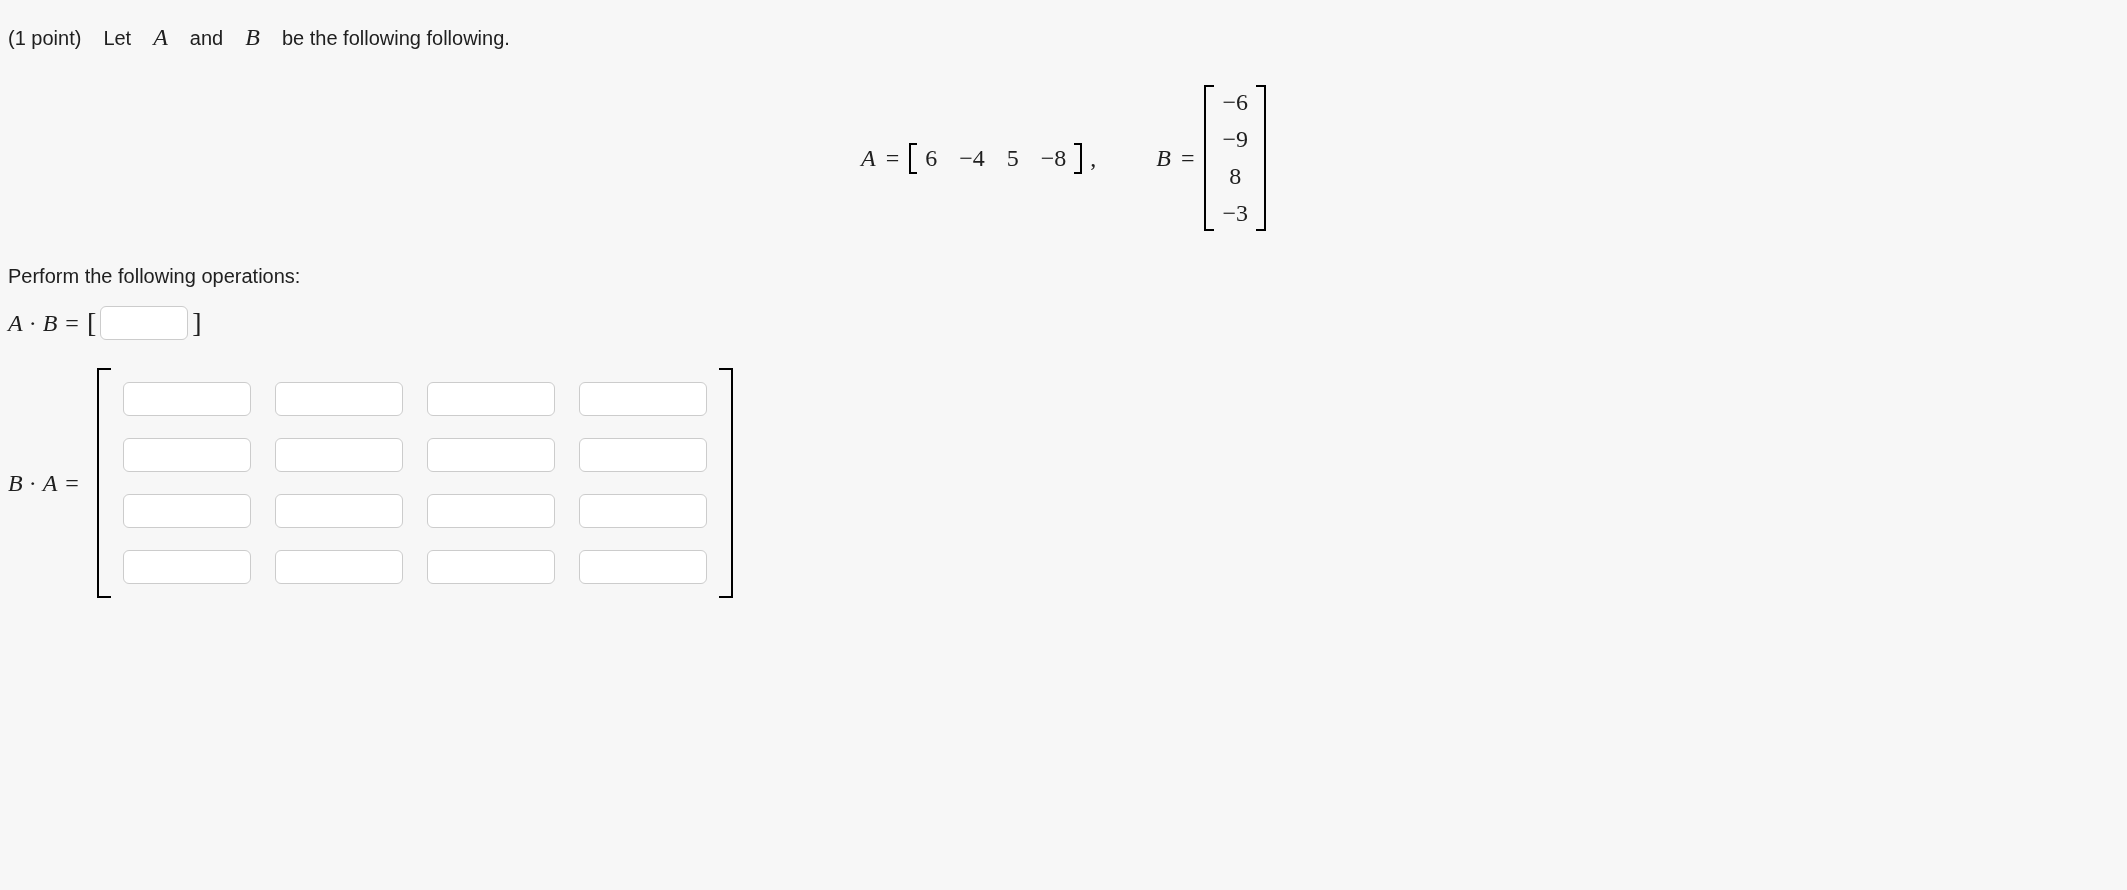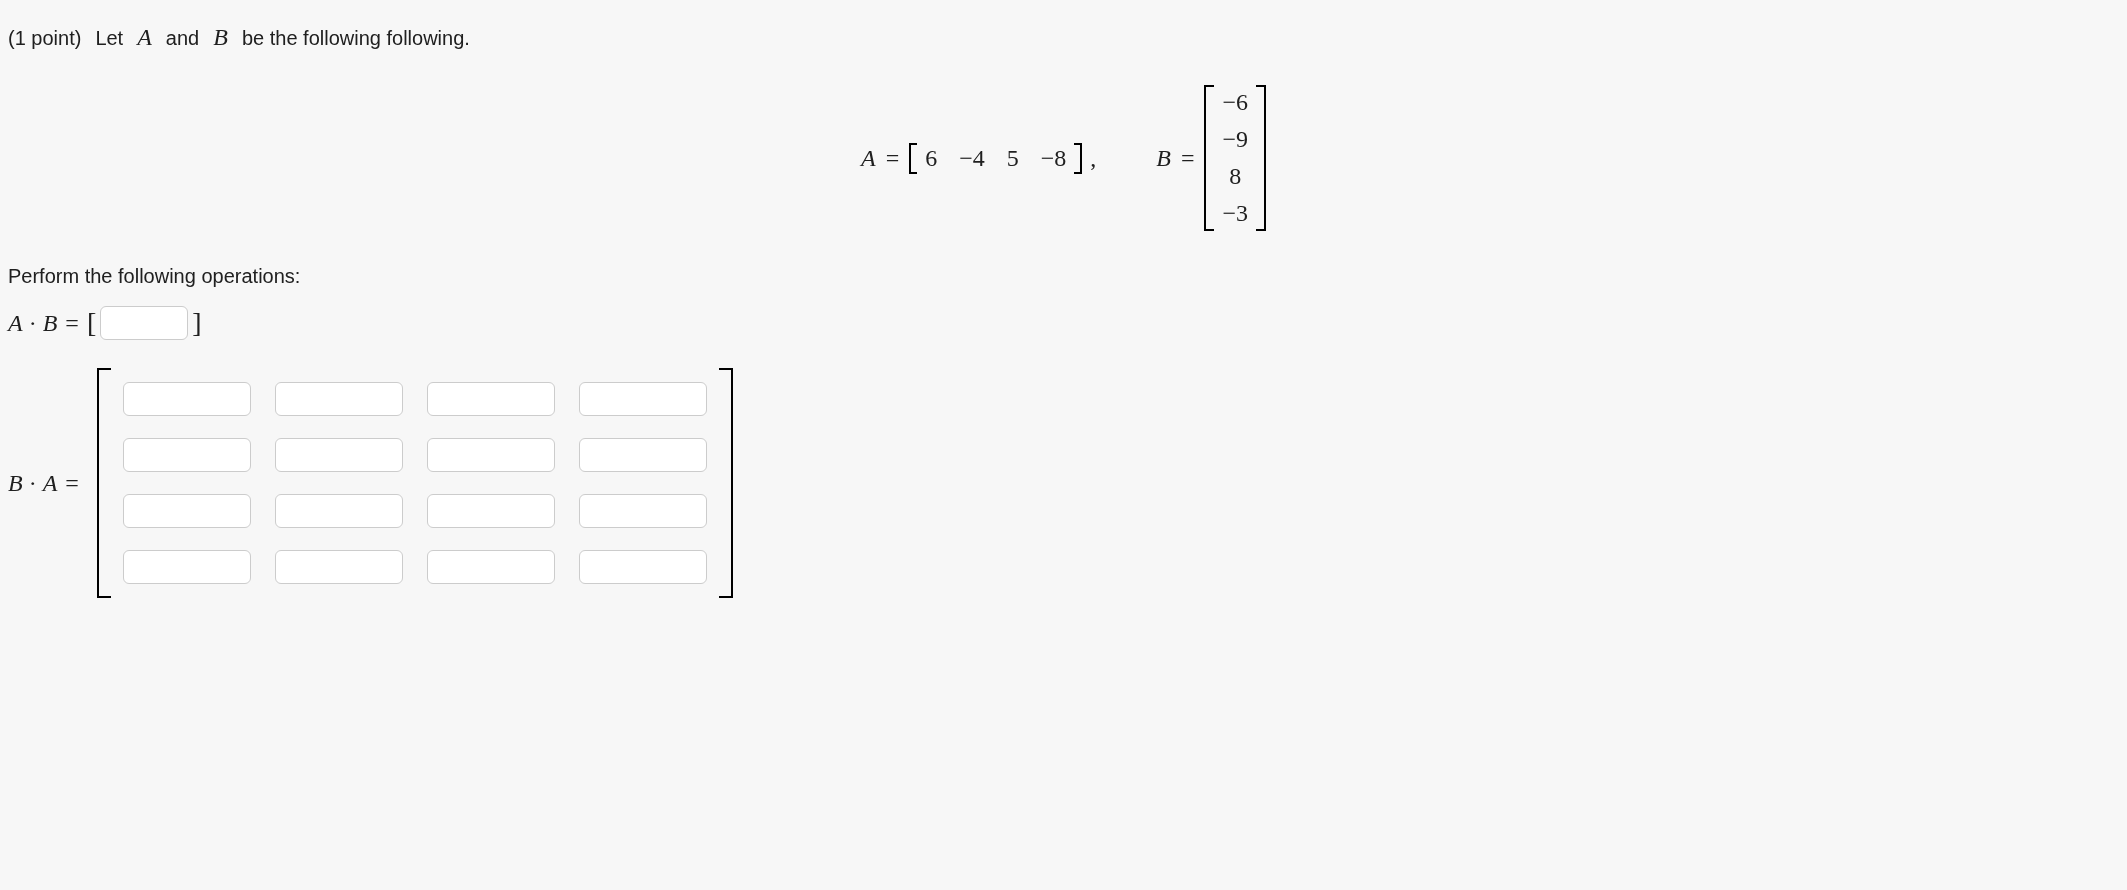--- a/index.html
+++ b/index.html
@@ -161,21 +161,21 @@
     grid-template-columns: repeat(4, auto);
     grid-template-rows: repeat(4, auto);
     gap: 22px 24px;
     padding: 14px 12px;
   }
 
   .intro-line {
     display: flex;
     align-items: baseline;
     flex-wrap: wrap;
-    gap: 14px;
+    gap: 22px;
   }
   .num {
     font-family: "Times New Roman", serif;
     font-size: 24px;
   }
 </style>
 </head>
 <body>
 
 <div class="intro-line">

